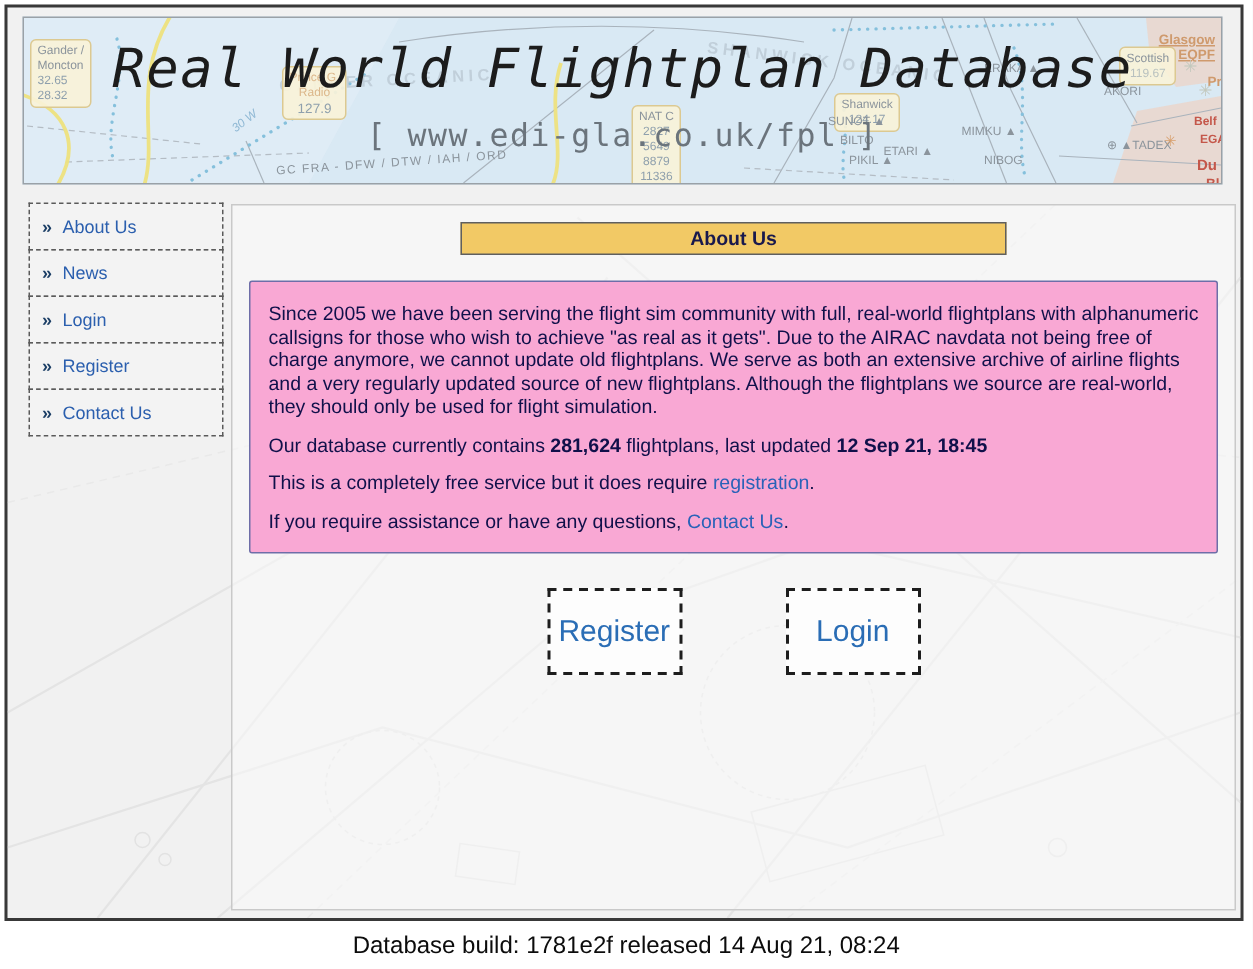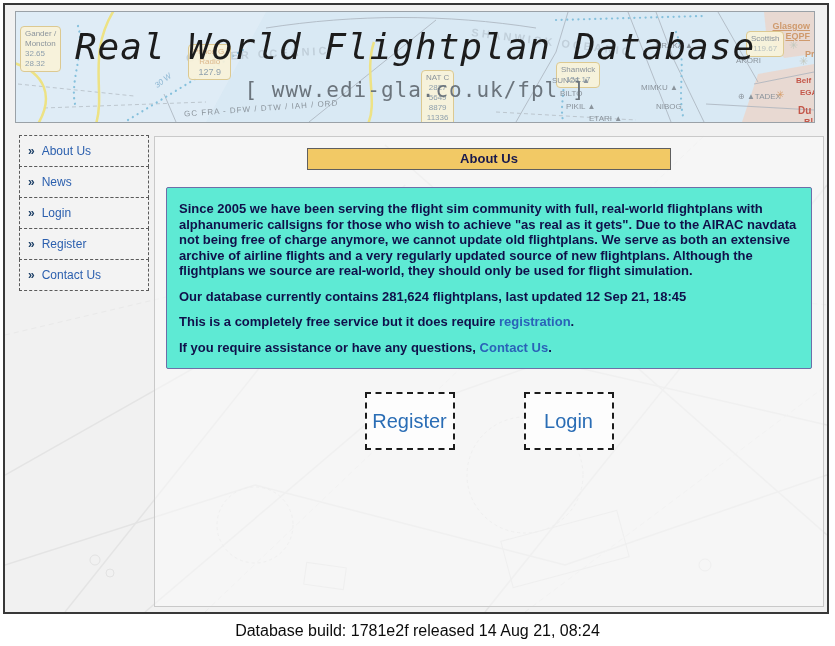--- a/index.html
+++ b/index.html
@@ -57,24 +57,23 @@
   .content-panel{
     position:absolute;left:149px;top:131px;width:668px;height:469px;
     border:1px solid #c9c9c9;background:rgba(250,250,250,0.55);z-index:1;
   }
   .section-bar{
     width:362px;height:20px;margin:11px auto 0 auto;background:#f2c965;
     border:1px solid #5f5f5f;text-align:center;line-height:20px;
     font-size:13px;font-weight:bold;color:#19194d;
   }
   .info-box{
-    margin:17px 11px 0 11px;background:#5eead4;border:1px solid #6e6ea8;
+    margin:17px 11px 0 11px;background:#f9a8d4;border:1px solid #6e6ea8;
     border-radius:2px;padding:13px 12px;font-size:13px;line-height:15.5px;
     color:#10104a;
-    font-weight:bold;
   }
   .info-box p{margin:0 0 10px 0;}
   .info-box p:last-child{margin-bottom:0;}
   .info-box a{color:#2a62b8;text-decoration:none;cursor:pointer;}
   .buttons-row{
     margin-top:23px;display:flex;justify-content:center;gap:69px;
   }
   .dash-btn{
     width:90px;height:58px;background:#fdfdfd;border:2px dashed #1d1d1d;
     color:#2a6db5;font-size:20px;display:flex;align-items:center;
@@ -194,21 +193,21 @@
     </div>
 
     <span class="chart-label" style="left:640px;top:29px;"><span>ERAKA</span>
           <span>▲</span></span>
     <span class="chart-label" style="left:720px;top:44px;"><span>AKORI</span></span>
     <span class="chart-label" style="left:536px;top:64px;"><span>SUNOT</span>
           <span>▲</span></span>
     <span class="chart-label" style="left:544px;top:77px;"><span>BILTO</span></span>
     <span class="chart-label" style="left:550px;top:90px;"><span>PIKIL</span>
           <span>▲</span></span>
-    <span class="chart-label" style="left:553px;top:102px;padding-left:20px;"><span>ETARI</span>
+    <span class="chart-label" style="left:553px;top:84px;padding-left:20px;"><span>ETARI</span>
           <span>▲</span></span>
     <span class="chart-label" style="left:625px;top:71px;"><span>MIMKU</span>
           <span>▲</span></span>
     <span class="chart-label" style="left:640px;top:90px;"><span>NIBOG</span></span>
     <span class="chart-label" style="left:722px;top:80px;"><span>⊕</span>
           <span>▲</span><span>TADEX</span></span>
 
     <span class="chart-label red-lbl" style="left:780px;top:64px;">Belf</span>
     <span class="chart-label red-lbl" style="left:784px;top:76px;">EGA</span>
     <span class="chart-label red-lbl" style="left:782px;top:94px;font-size:10px;">Du</span>

